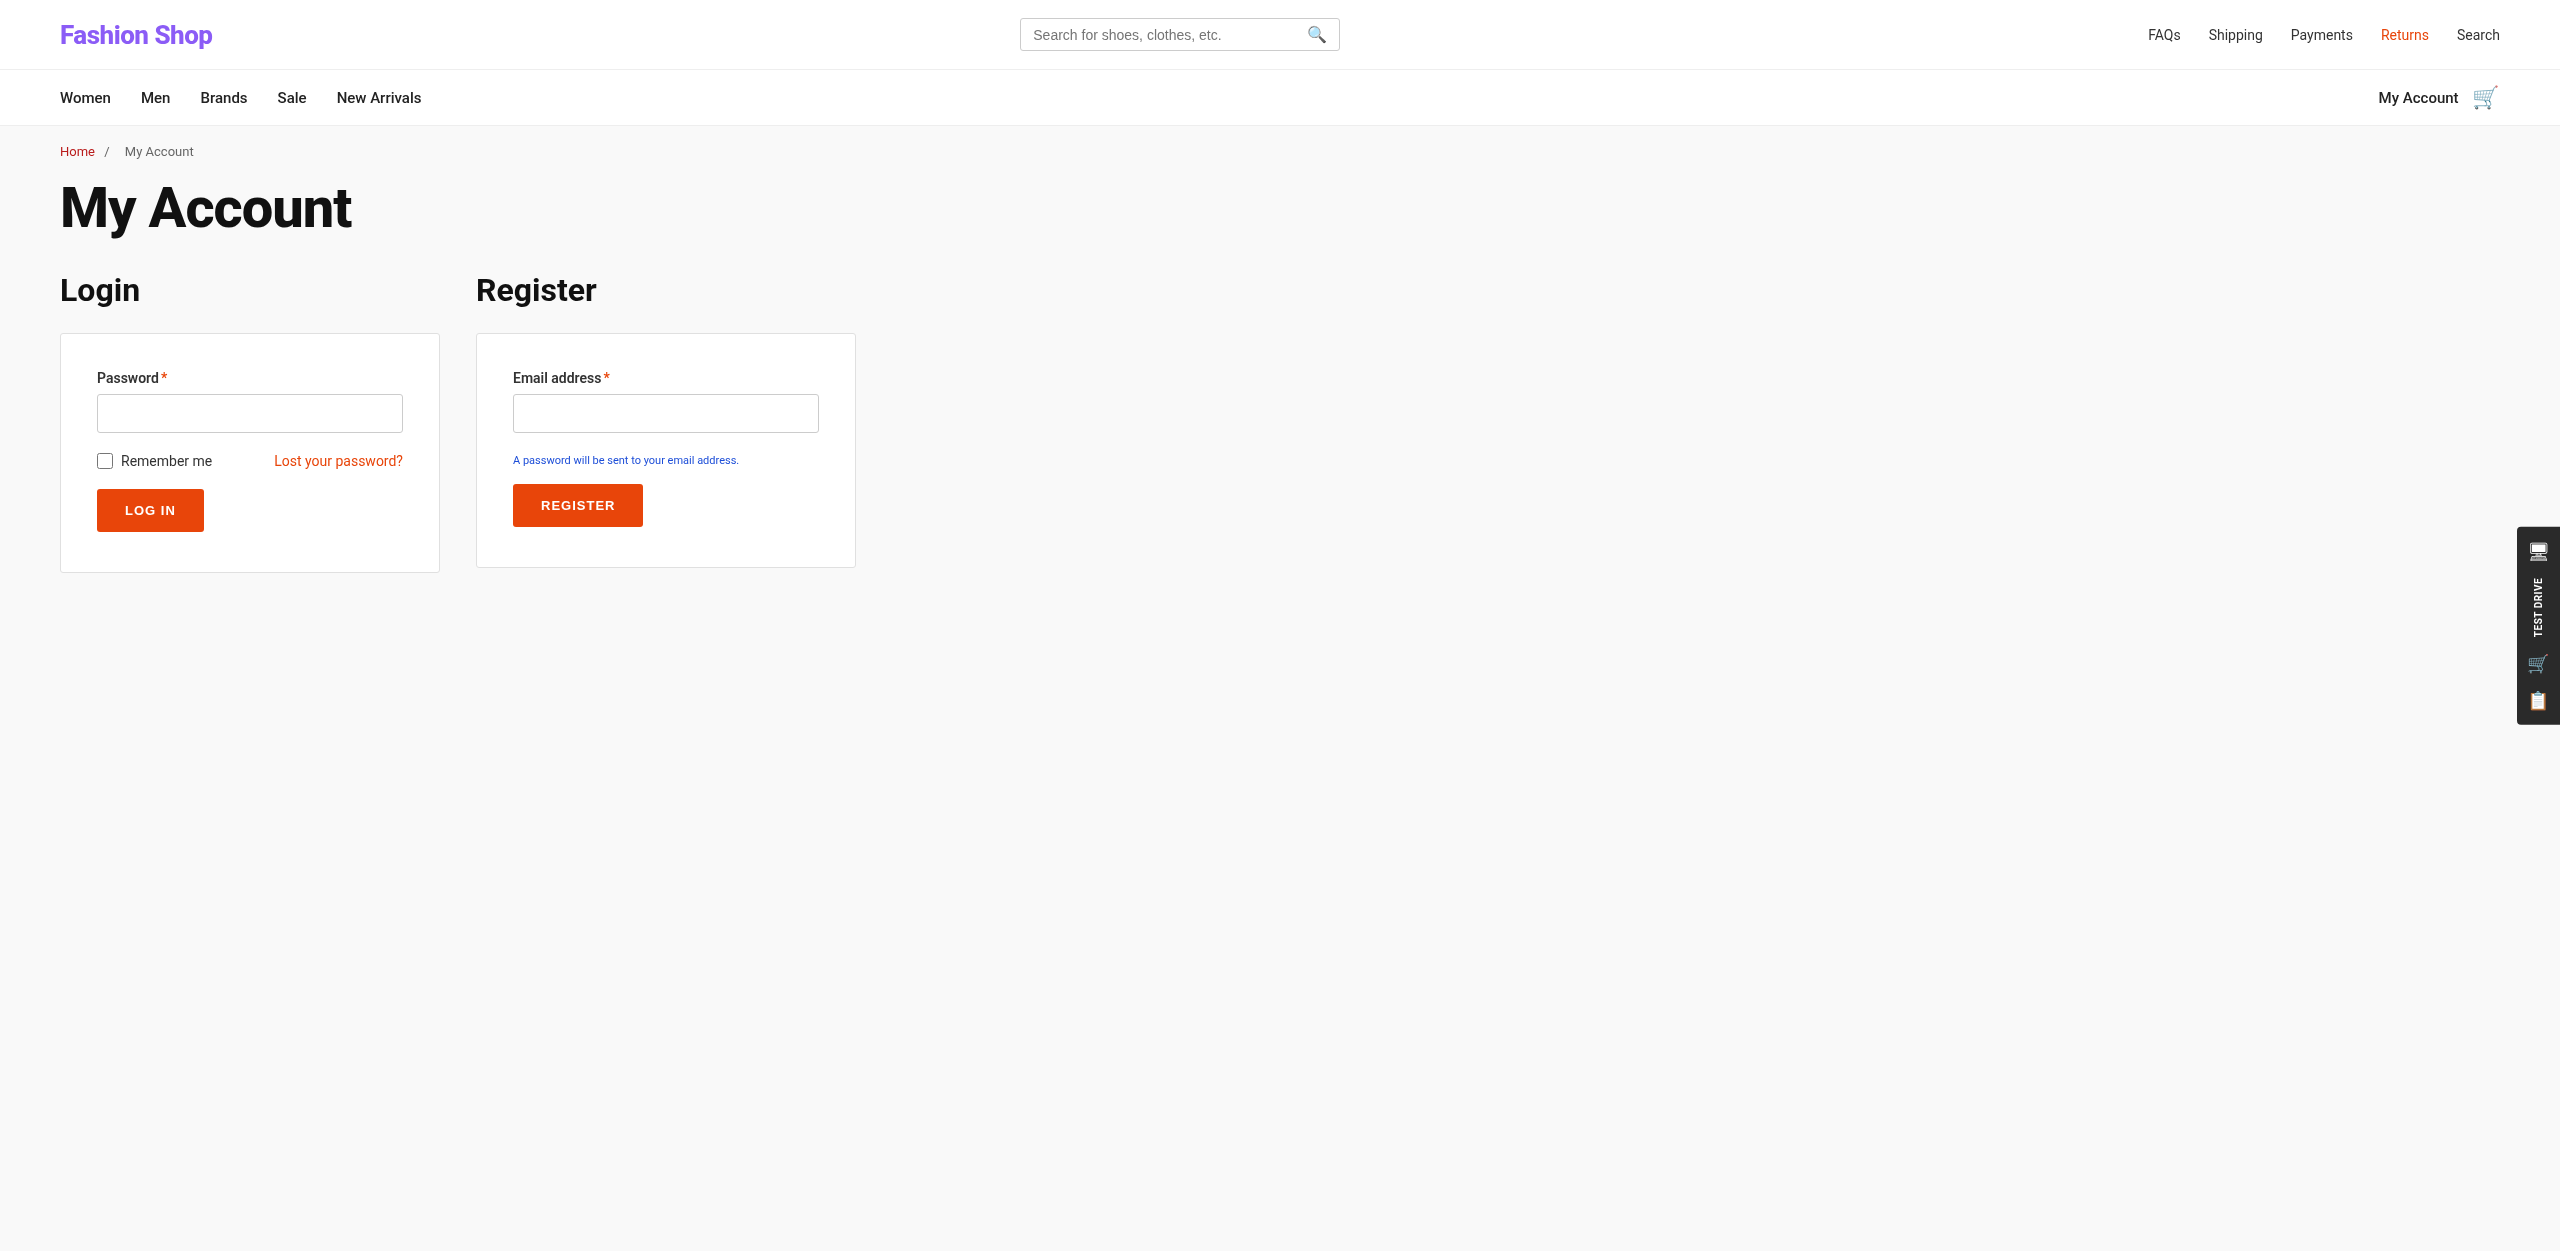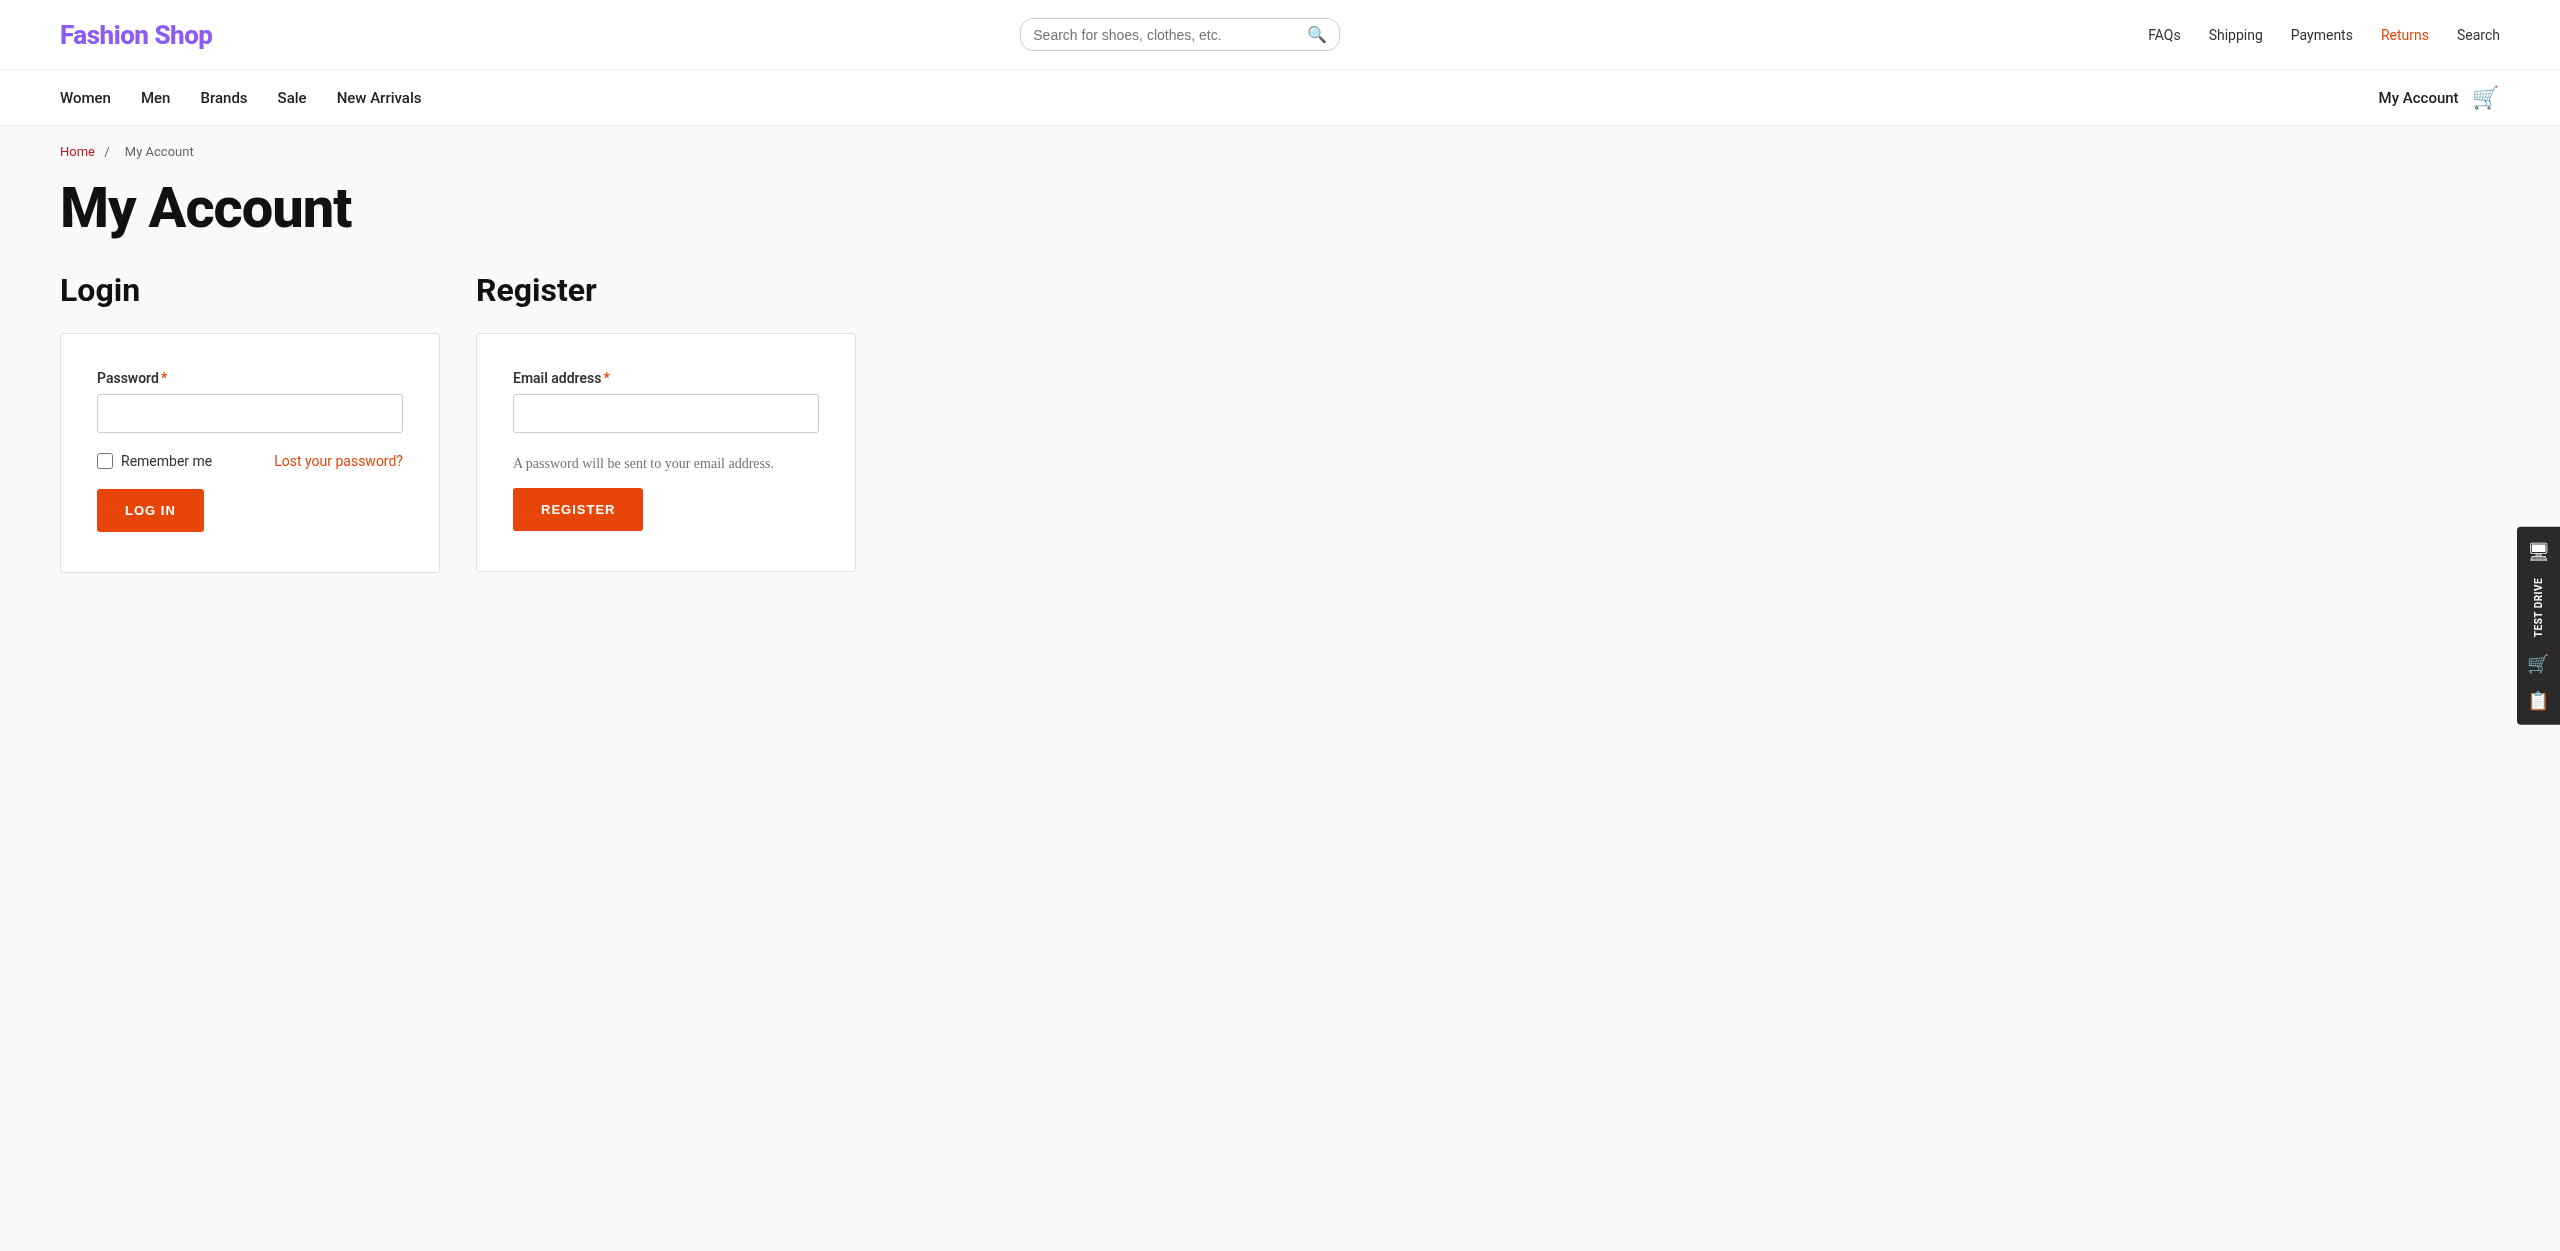--- a/index.html
+++ b/index.html
@@ -19,21 +19,21 @@
       font-size: 26px;
       font-weight: 800;
       color: #8b5cf6;
       letter-spacing: -0.5px;
       white-space: nowrap;
     }
     .search-bar {
       display: flex;
       align-items: center;
       border: 1px solid #ccc;
-      border-radius: 13px;
+      border-radius: 3px;
       padding: 6px 12px;
       width: 320px;
       background: #fff;
     }
     .search-bar input {
       border: none;
       outline: none;
       font-size: 14px;
       color: #555;
       width: 100%;
@@ -201,25 +201,24 @@
       padding: 14px 28px;
       font-size: 13px;
       font-weight: 700;
       letter-spacing: 1px;
       cursor: pointer;
       text-transform: uppercase;
     }
 
     
     .info-text {
-      font-size: 14px;
-      color: #737373;
+      font-size: 11px;
+      color: #1d4ed8;
       margin-bottom: 14px;
       line-height: 1.5;
-      font-family: Liberation Serif, serif;
     }
     .privacy-text {
       font-size: 13px;
       color: #555;
       line-height: 1.7;
       margin-bottom: 24px;
     }
     .privacy-link {
       color: #e8450a;
       text-decoration: none;

